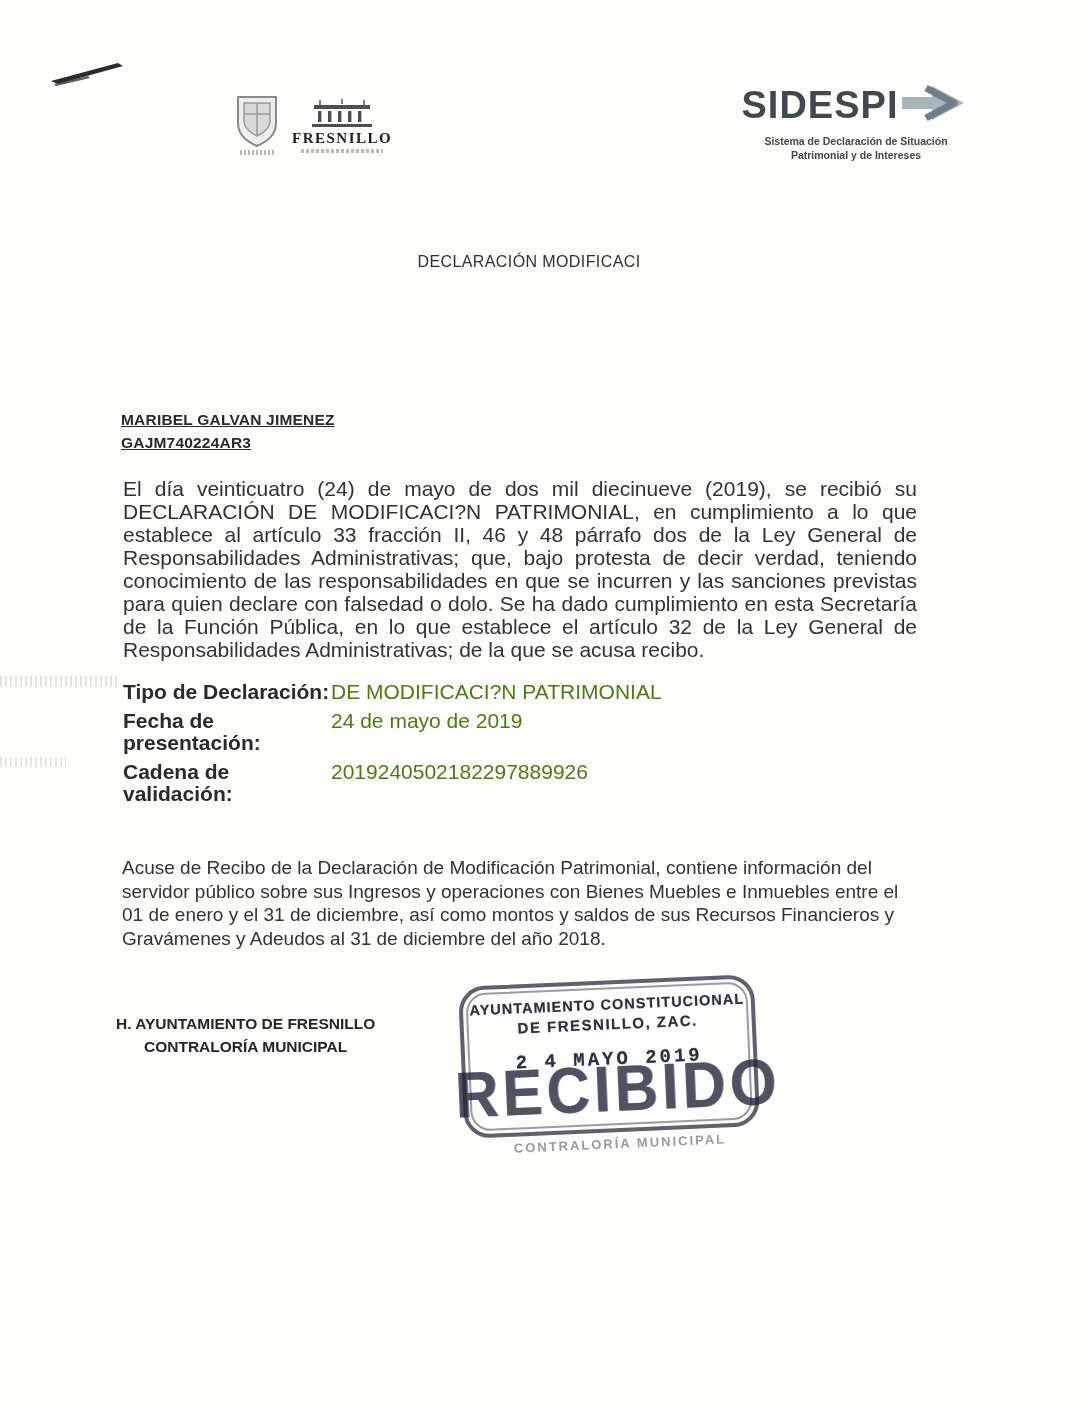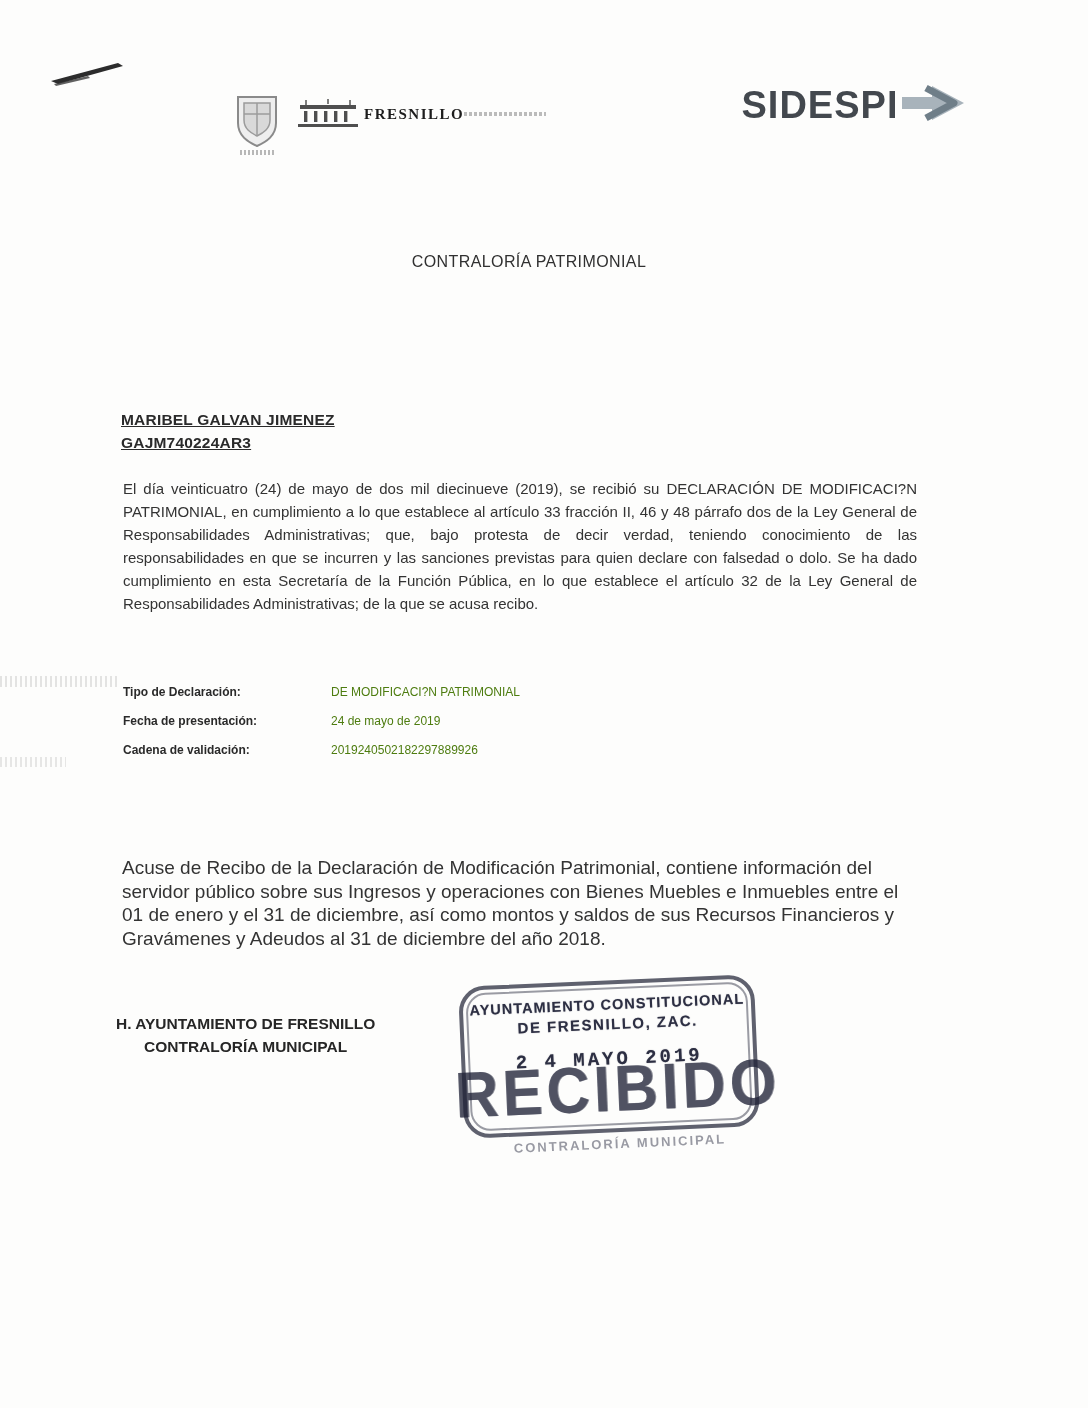--- a/index.html
+++ b/index.html
@@ -15,43 +15,43 @@
     overflow: hidden;
   }
 
   
   .scribble { position: absolute; left: 48px; top: 58px; }
 
   
   .logo-group { position: absolute; left: 234px; top: 94px; display: flex; align-items: flex-start; gap: 12px; }
   .crest { display: flex; flex-direction: column; align-items: center; }
   .crest-sub { width: 34px; height: 5px; margin-top: 2px; background: repeating-linear-gradient(90deg, #9a9a9a 0 2px, transparent 2px 4px); opacity: .7; }
-  .fresnillo { display: flex; flex-direction: row; align-items: center; padding-top: 4px; }
+  .fresnillo { display: flex; flex-direction: column; align-items: center; padding-top: 4px; }
   .fresnillo-name {
     font-family: "Liberation Serif", serif;
     font-weight: bold; font-size: 15px; letter-spacing: 1.5px; color: #1d1d1d; margin-top: 2px;
   }
   .fresnillo-sub { width: 82px; height: 4px; margin-top: 2px; background: repeating-linear-gradient(90deg, #8f8f8f 0 3px, transparent 3px 5px); opacity: .6; }
 
   .sidespi { position: absolute; left: 736px; top: 80px; width: 240px; text-align: center; }
   .sidespi-row { display: flex; align-items: center; justify-content: center; gap: 2px; }
   .sidespi-title { font-size: 38px; font-weight: bold; letter-spacing: 1px; color: #43484e; }
   .sidespi-tagline { margin-top: 4px; font-size: 10.5px; line-height: 14px; color: #474747; font-weight: bold; }
 
   
   .doc-title { position: absolute; left: 294px; top: 250px; width: 470px; text-align: center; font-size: 16px; letter-spacing: .4px; color: #303030; line-height: 24px; }
 
   
   .recipient { position: absolute; left: 121px; top: 408px; font-weight: bold; font-size: 15.5px; line-height: 23px; letter-spacing: .2px; color: #2a2a2a; text-decoration: underline; }
 
   
-  .body-par { position: absolute; left: 123px; top: 477px; width: 794px; font-size: 15px; line-height: 23px; text-align: justify; color: #333; }
+  .body-par { position: absolute; left: 123px; top: 477px; width: 794px; font-size: 21px; line-height: 23px; text-align: justify; color: #333; }
 
   
-  .fields { position: absolute; left: 123px; top: 681px; font-size: 12px; }
+  .fields { position: absolute; left: 123px; top: 681px; font-size: 21px; }
   .field-row { display: flex; margin-bottom: 7px; line-height: 22px; }
   .field-label { width: 208px; font-weight: bold; color: #2a2a2a; }
   .field-value { color: #4d7c0f; }
 
   
   .summary-par { position: absolute; left: 122px; top: 856px; width: 792px; font-size: 19px; line-height: 23.5px; color: #333; }
 
   
   .signature { position: absolute; left: 116px; top: 1012px; font-weight: bold; font-size: 15.5px; line-height: 23px; color: #262626; text-align: center; }
 
@@ -124,24 +124,28 @@
   <div class="sidespi">
     <div class="sidespi-row">
       <span class="sidespi-title">SIDESPI</span>
       <span>
         <svg width="70" height="46" viewBox="0 0 70 46">
           <path d="M2 17 h30 v-11 l32 17 -32 17 v-11 h-30 z" fill="#a8b3bb"></path>
           <path d="M26 8 l28 15 -28 15" fill="none" stroke="#6f7e88" stroke-width="7" stroke-linejoin="round"></path>
         </svg>
       </span>
     </div>
+    <div class="sidespi-tagline">
+      <div>Sistema de Declaración de Situación</div>
+      <div>Patrimonial y de Intereses</div>
+    </div>
   </div>
 
   <div class="doc-title">
-    <div>CONTRALORÍA PATRIMONIAL</div>
+    <div>DECLARACIÓN MODIFICACI</div>
   </div>
 
   <div class="recipient">
     <div>MARIBEL GALVAN JIMENEZ</div>
     <div>GAJM740224AR3</div>
   </div>
 
   <div class="body-par">El día veinticuatro (24) de mayo de dos mil diecinueve (2019), se recibió su DECLARACIÓN DE MODIFICACI?N PATRIMONIAL, en cumplimiento a lo que establece al artículo 33 fracción II, 46 y 48 párrafo dos de la Ley General de Responsabilidades Administrativas; que, bajo protesta de decir verdad, teniendo conocimiento de las responsabilidades en que se incurren y las sanciones previstas para quien declare con falsedad o dolo. Se ha dado cumplimiento en esta Secretaría de la Función Pública, en lo que establece el artículo 32 de la Ley General de Responsabilidades Administrativas; de la que se acusa recibo.</div>
 
   <div class="fields">

